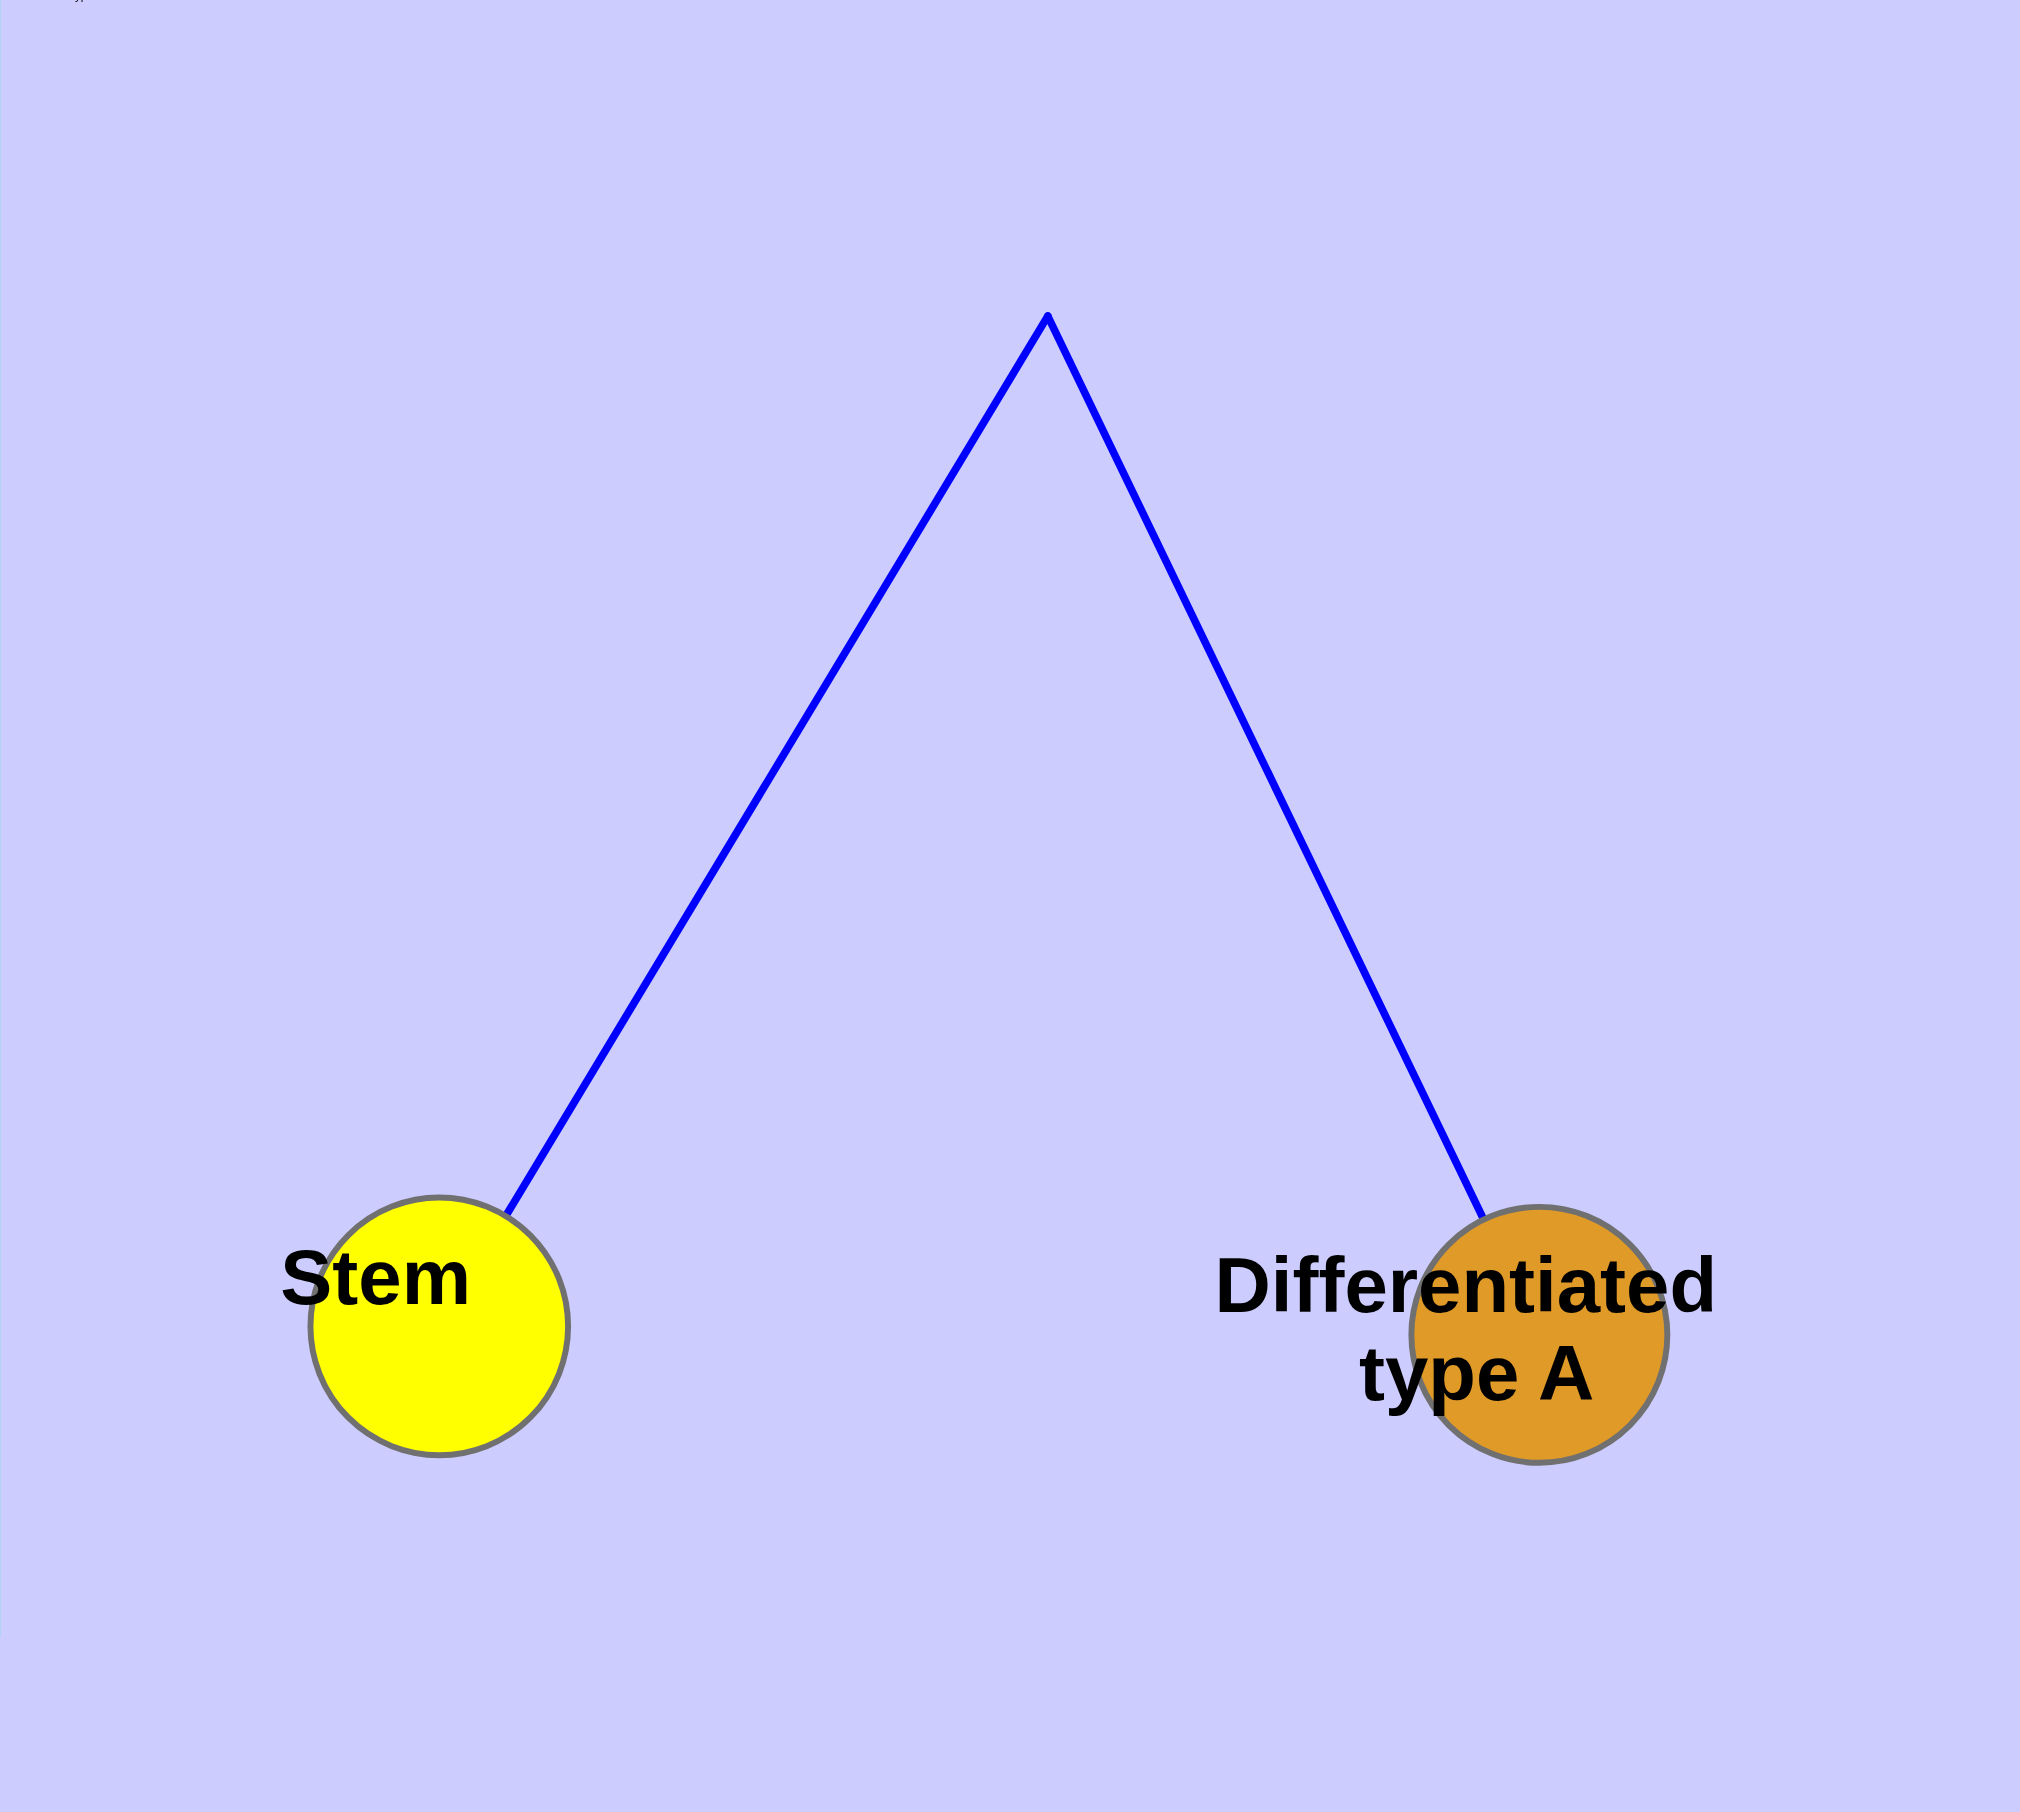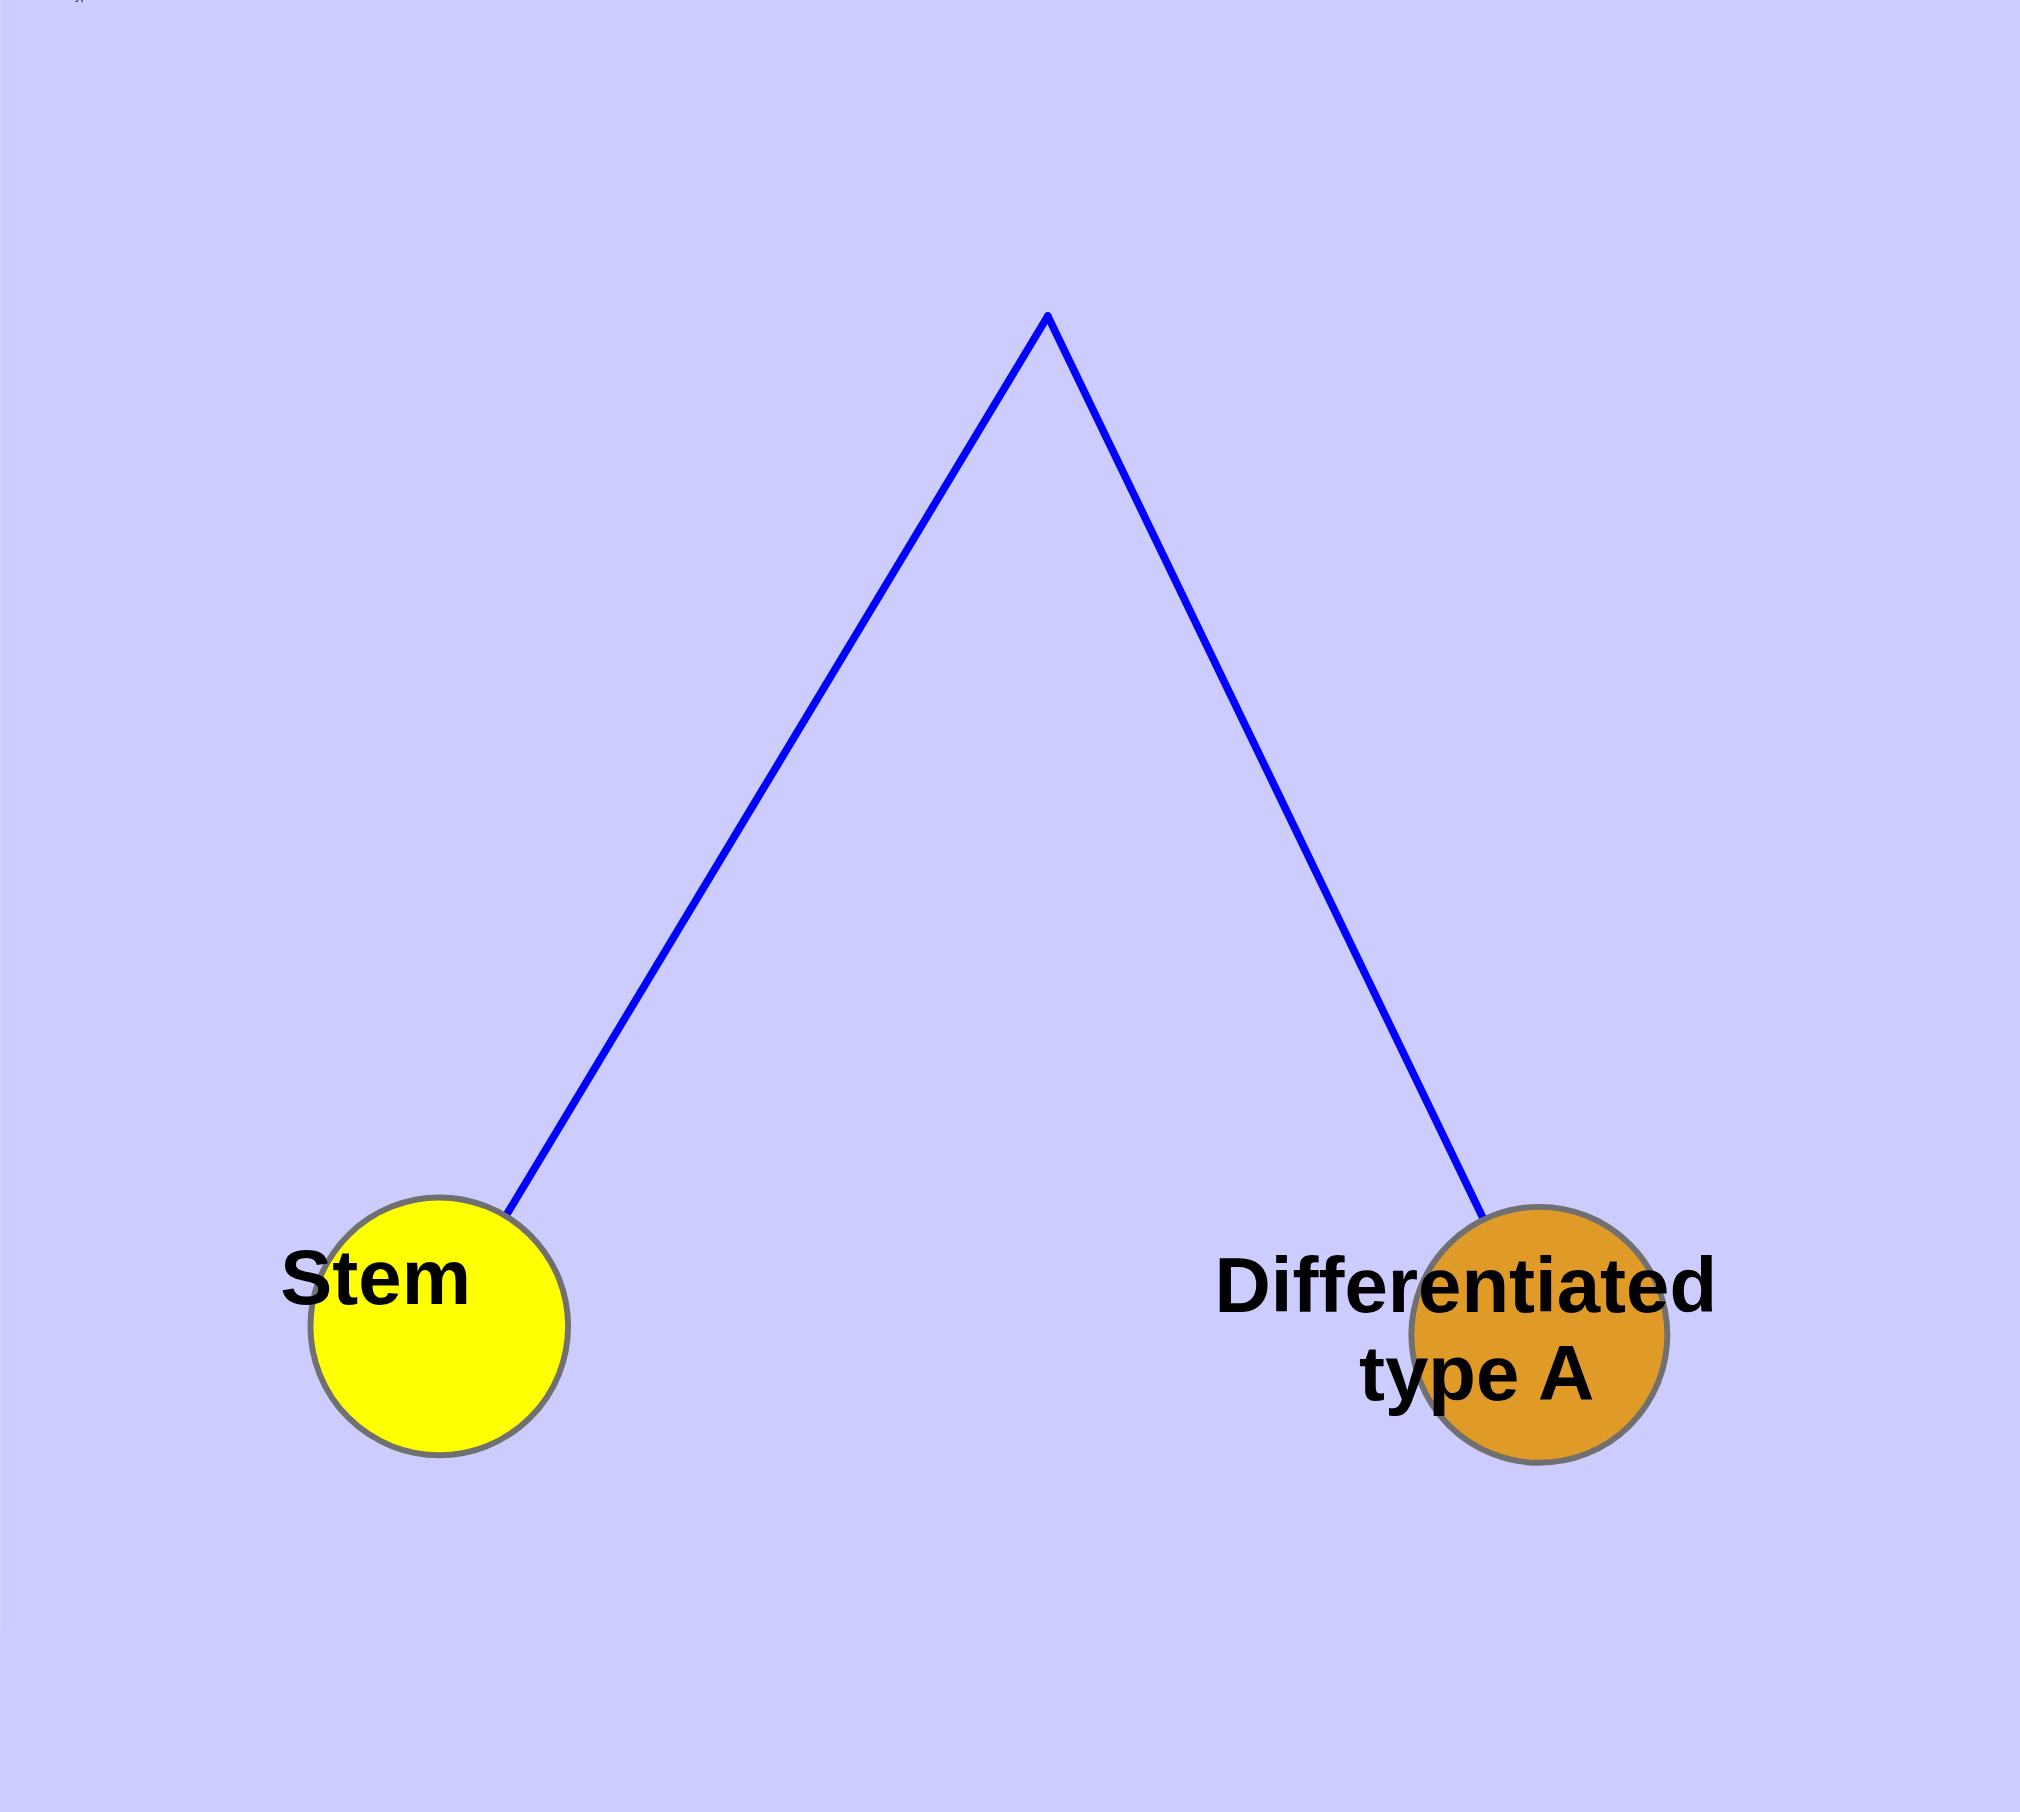--- a/index.html
+++ b/index.html
@@ -10,21 +10,21 @@
   body {
     width: 2021px;
     height: 1812px;
     overflow: hidden;
     font-family: "Liberation Sans", sans-serif;
   }
   #canvas {
     position: relative;
     width: 2021px;
     height: 1636px;
-    background: #fef9c3;
+    background: #5eead4;
   }
   #graph-svg {
     position: absolute;
     left: 0;
     top: 0;
     width: 2021px;
     height: 1812px;
     display: block;
   }
   .node-label {

